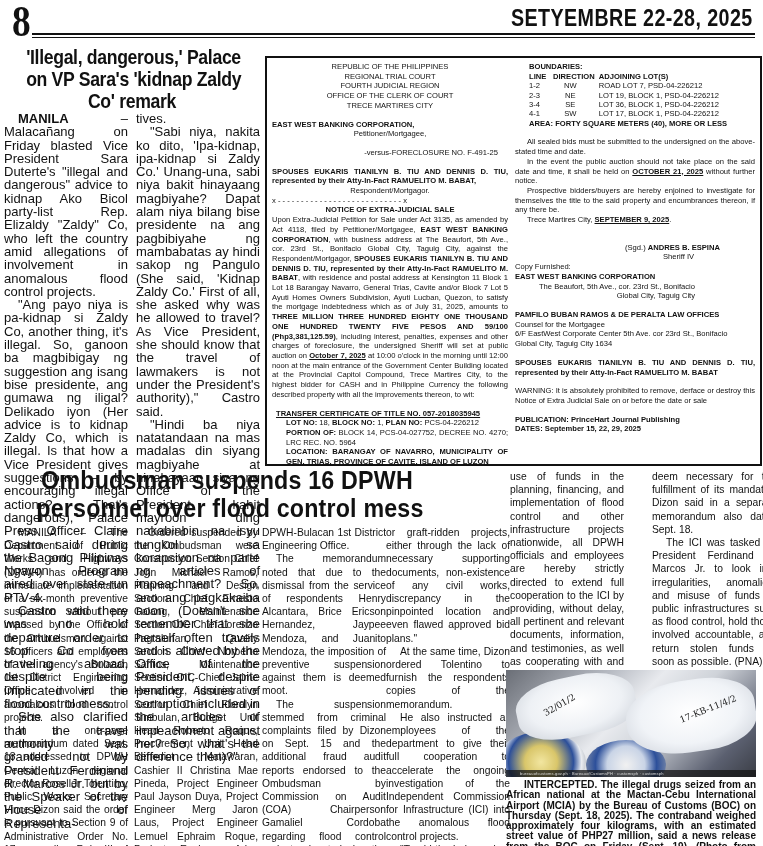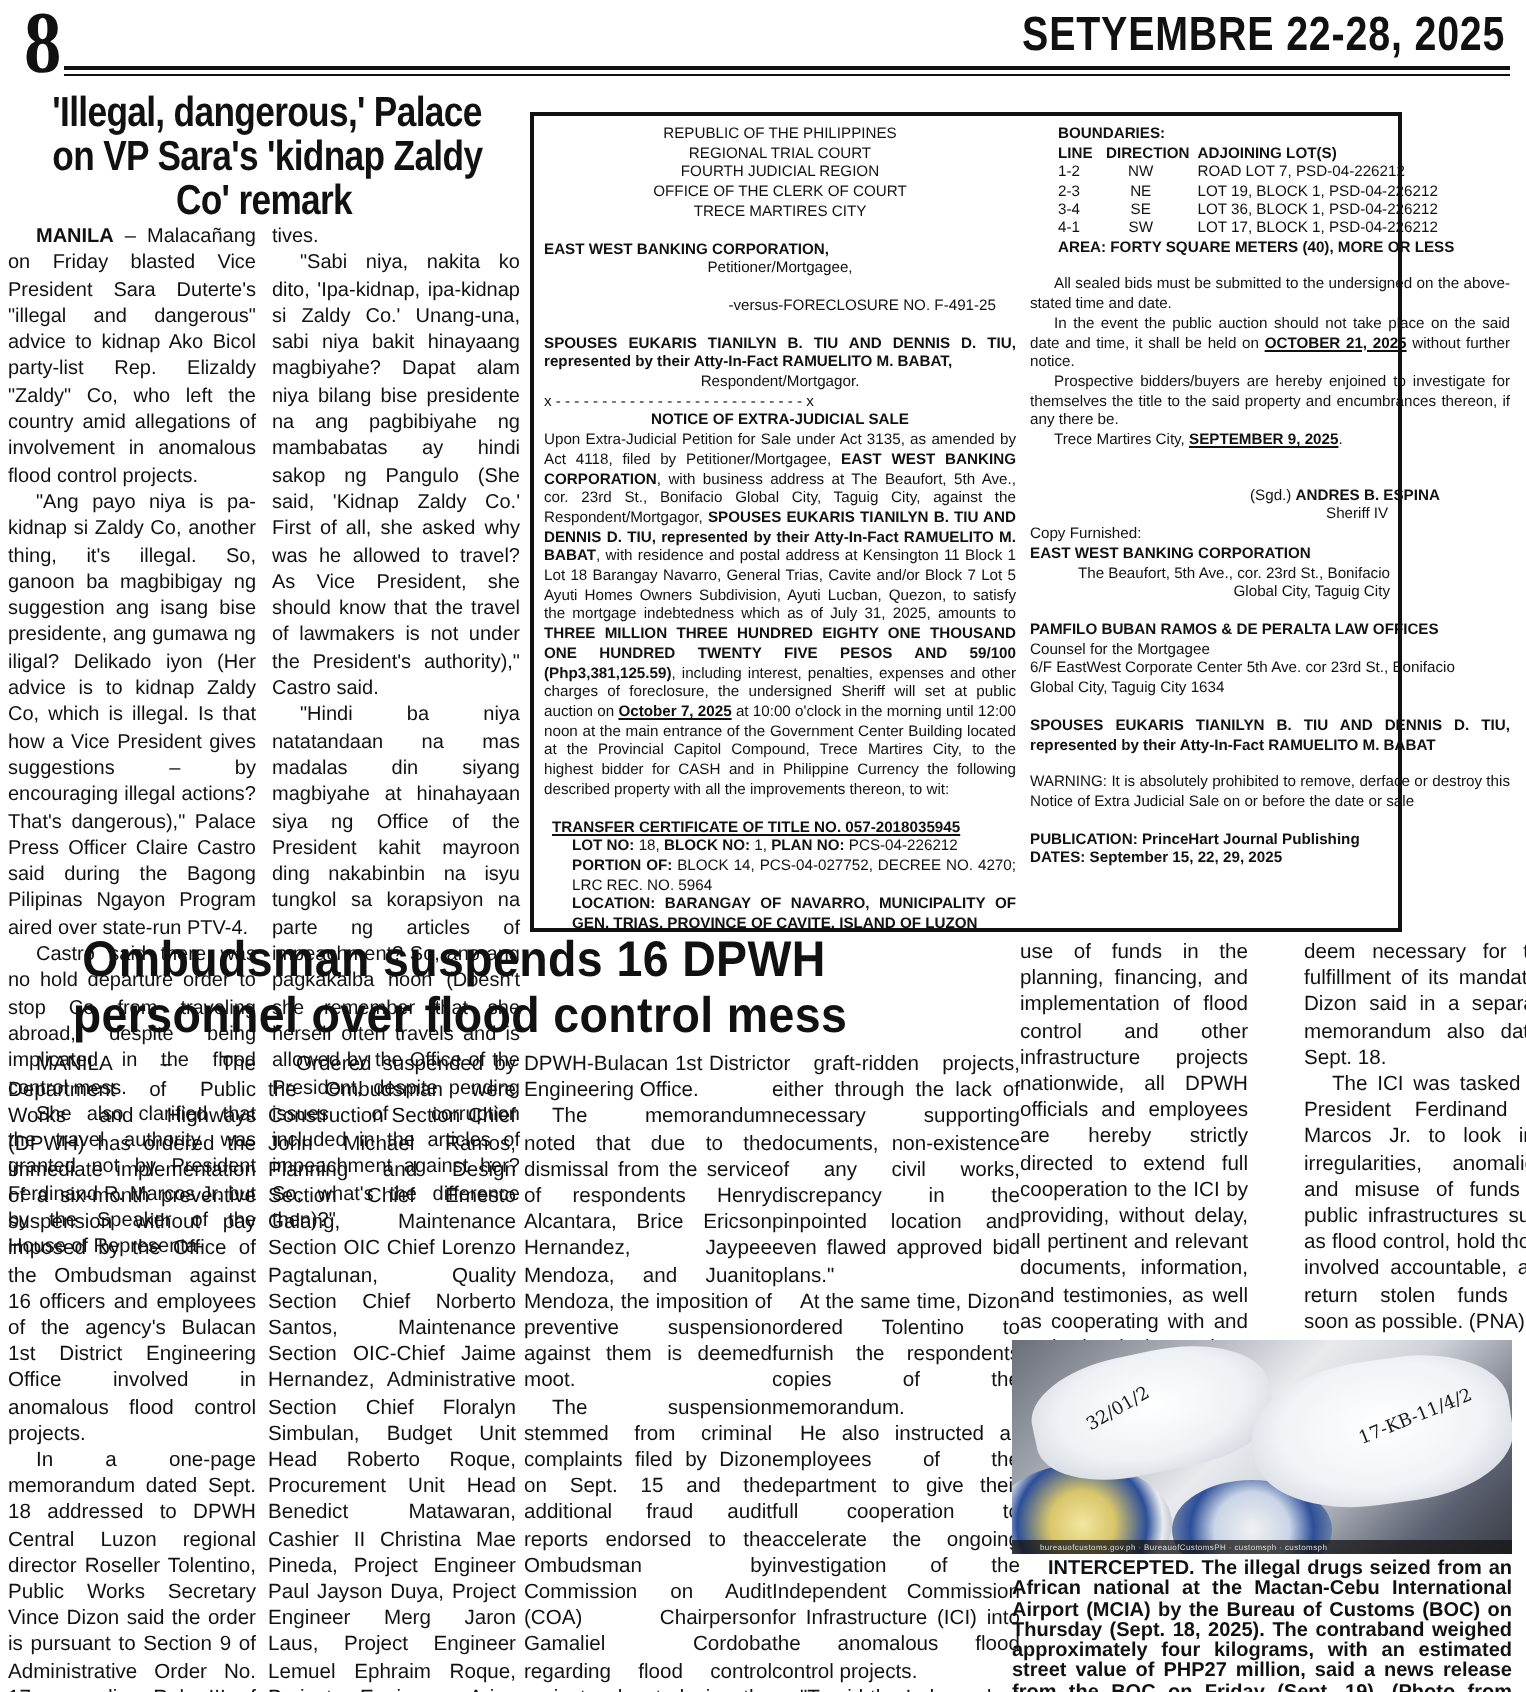--- a/index.html
+++ b/index.html
@@ -8,27 +8,27 @@
 
   .masthead { position: absolute; left: 0; top: 0; width: 763px; height: 44px; }
   .page-num { position: absolute; left: 12px; top: 2px; font-family: "Liberation Serif", serif; font-weight: bold; font-size: 44px; line-height: 40px; letter-spacing: -1px; transform: scaleX(0.85); transform-origin: left; }
   .rule-top { position: absolute; left: 32px; right: 8px; top: 33px; border-top: 2px solid #111; }
   .rule-bot { position: absolute; left: 32px; right: 8px; top: 37px; border-top: 1px solid #111; }
   .date-line { position: absolute; right: 10px; top: 4px; font-family: "Liberation Sans", sans-serif; font-weight: bold; font-size: 24px; letter-spacing: 0.5px; transform: scaleX(0.82); transform-origin: right; white-space: nowrap; }
 
   .headline1 { position: absolute; left: 6px; top: 46px; width: 252px; font-family: "Liberation Sans Narrow", "Liberation Sans", sans-serif; font-weight: bold; font-size: 21px; line-height: 22px; text-align: center; transform: scaleX(0.84); transform-origin: center top; white-space: normal; letter-spacing: -0.4px; }
   .headline1 span { display: block; white-space: nowrap; }
 
-  .col { position: absolute; font-size: 10px; line-height: 13.3px; text-align: justify; }
+  .col { position: absolute; font-size: 13px; line-height: 13.3px; text-align: justify; }
   .col p { text-indent: 14px; }
   .col1 { left: 4px; top: 112px; width: 124px; }
   .col2 { left: 136px; top: 112px; width: 124px; }
   .dateline { font-weight: bold; }
 
-  .notice { position: absolute; left: 265px; top: 56px; width: 436px; height: 410px; border: 2px solid #111; }
+  .notice { position: absolute; left: 265px; top: 56px; width: 497px; height: 410px; border: 2px solid #111; }
   .notice-left { position: absolute; left: 5px; top: 4px; width: 236px; font-size: 7.6px; line-height: 9.7px; text-align: justify; }
   .notice-right { position: absolute; left: 248px; top: 4px; width: 240px; font-size: 7.6px; line-height: 9.7px; text-align: justify; }
   .center { text-align: center; }
   .b { font-weight: bold; }
   .u { text-decoration: underline; }
   .gap { height: 9px; }
   .indent { text-indent: 12px; }
   .tct { padding-left: 14px; }
   .tct .title { margin-left: -10px; }
   table.bounds { border-collapse: collapse; font-size: 7.6px; line-height: 9.4px; margin-left: 14px; }

